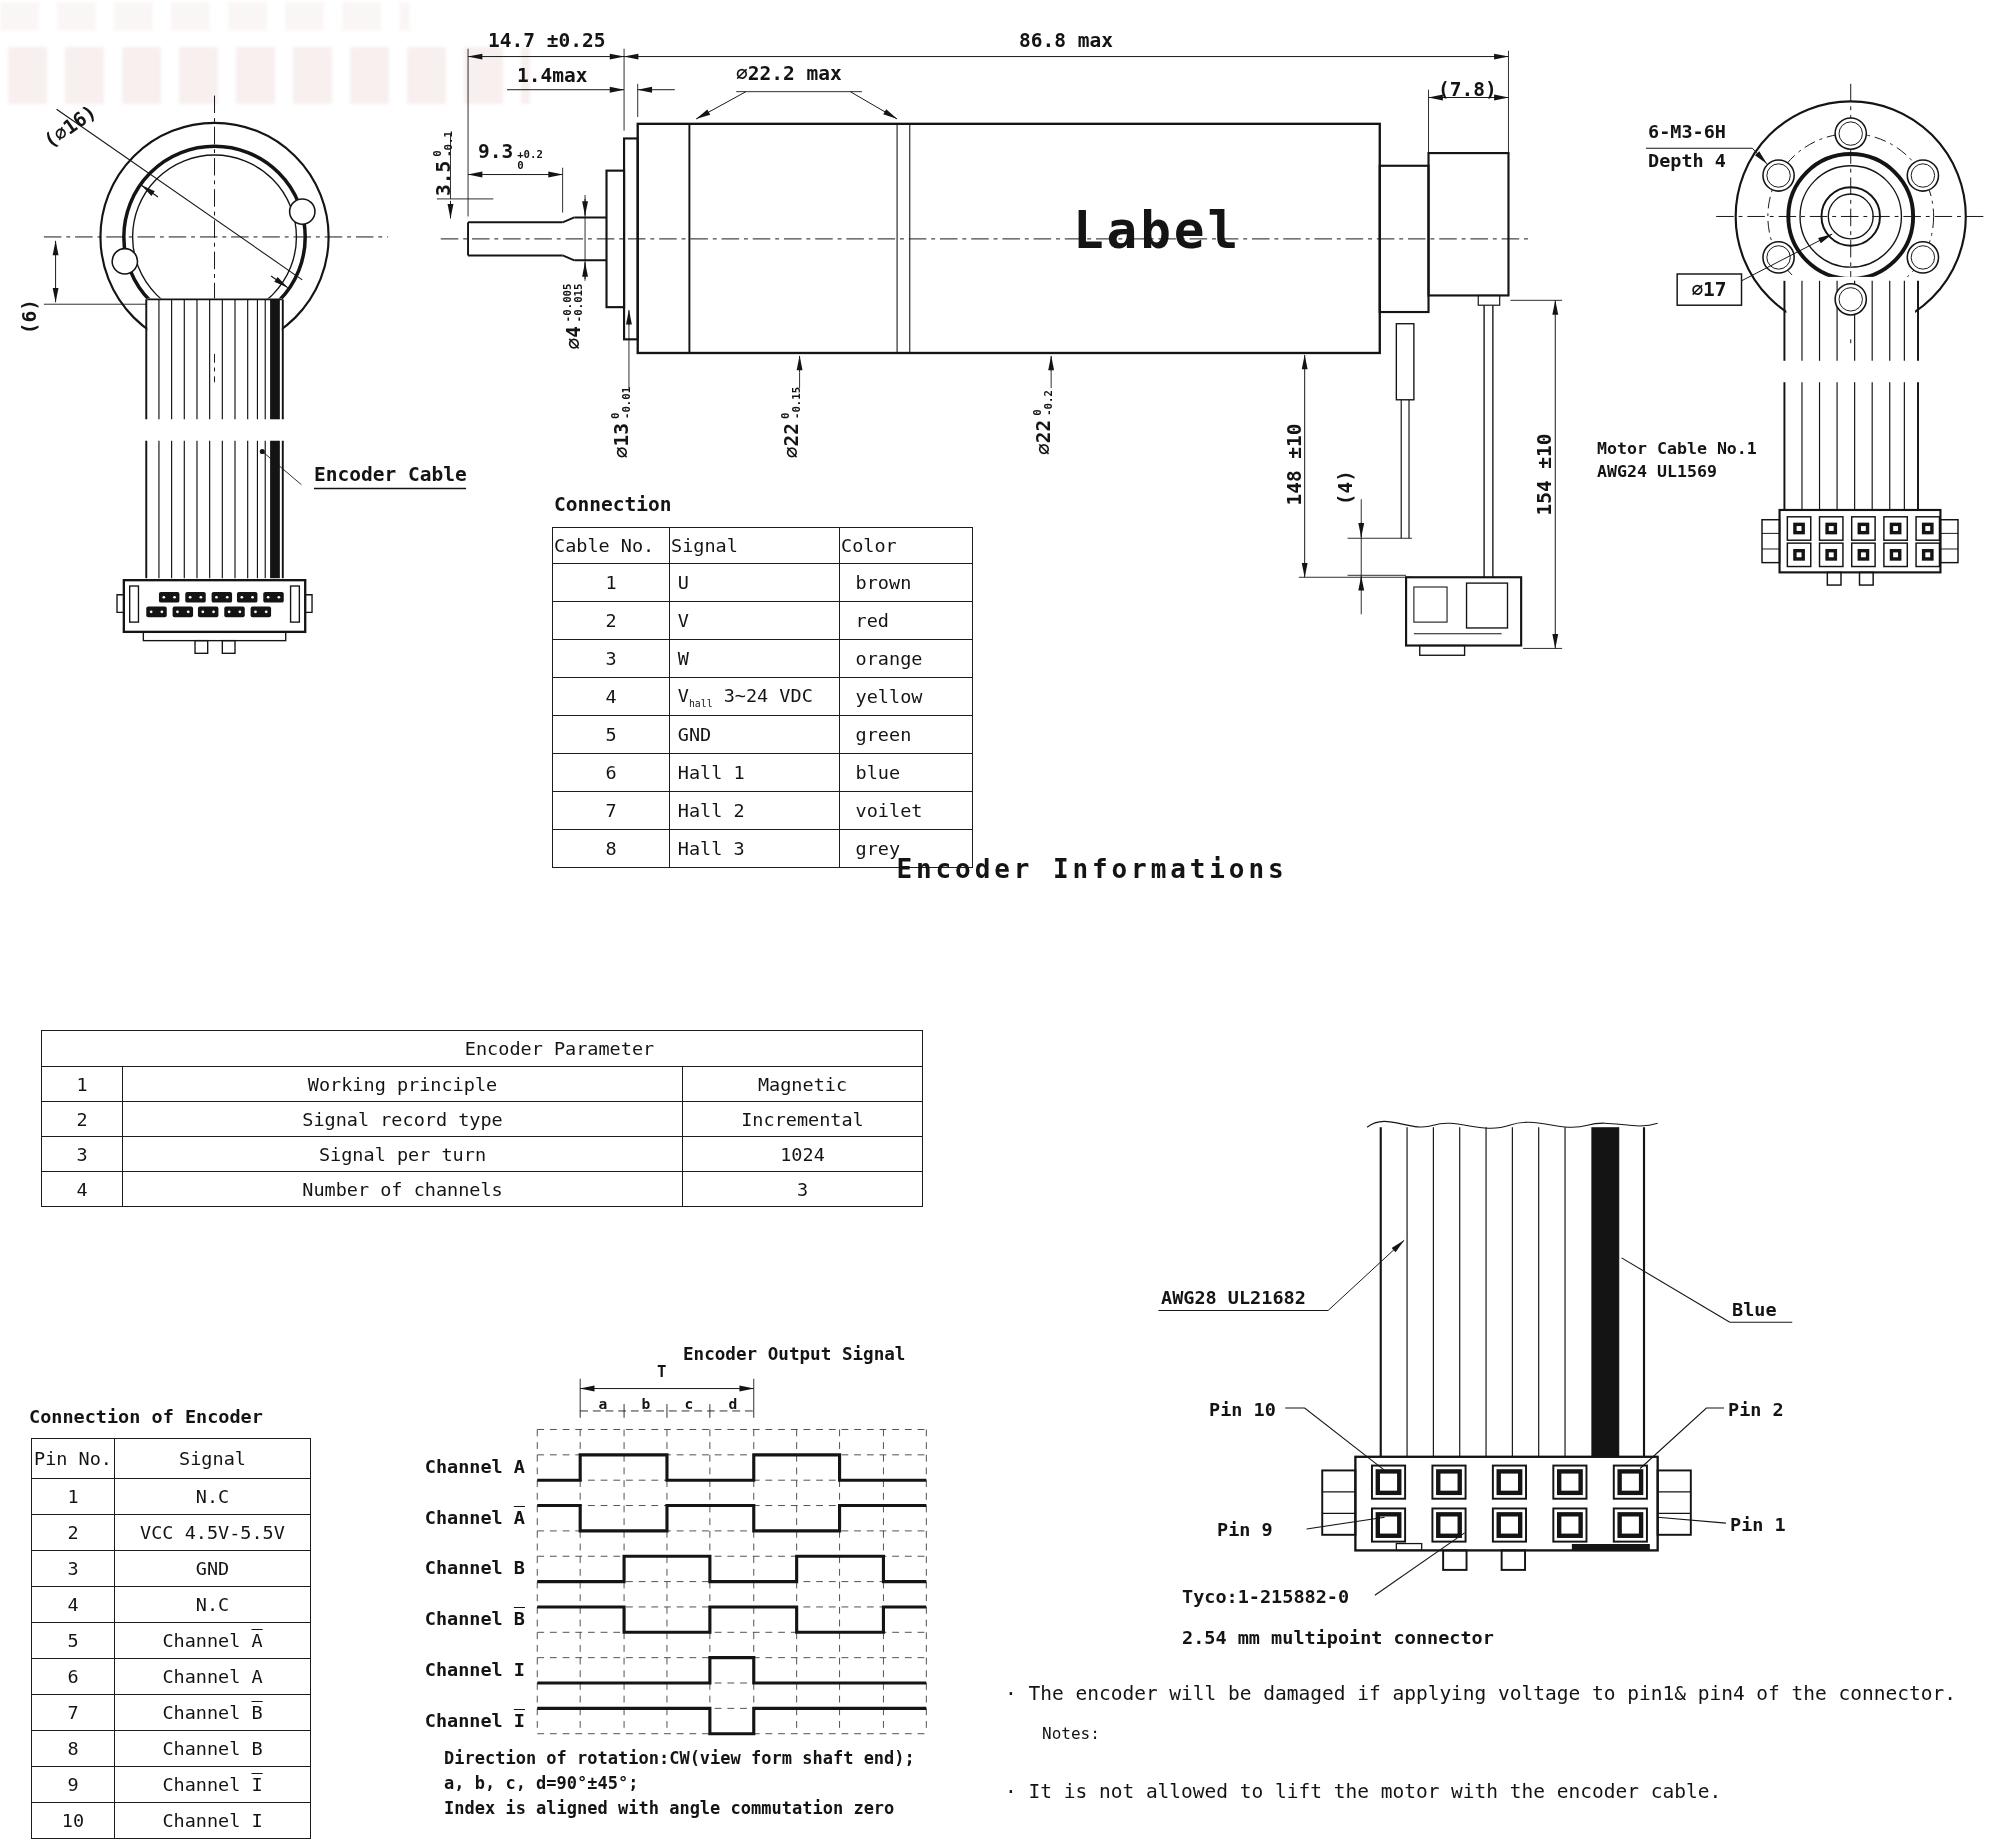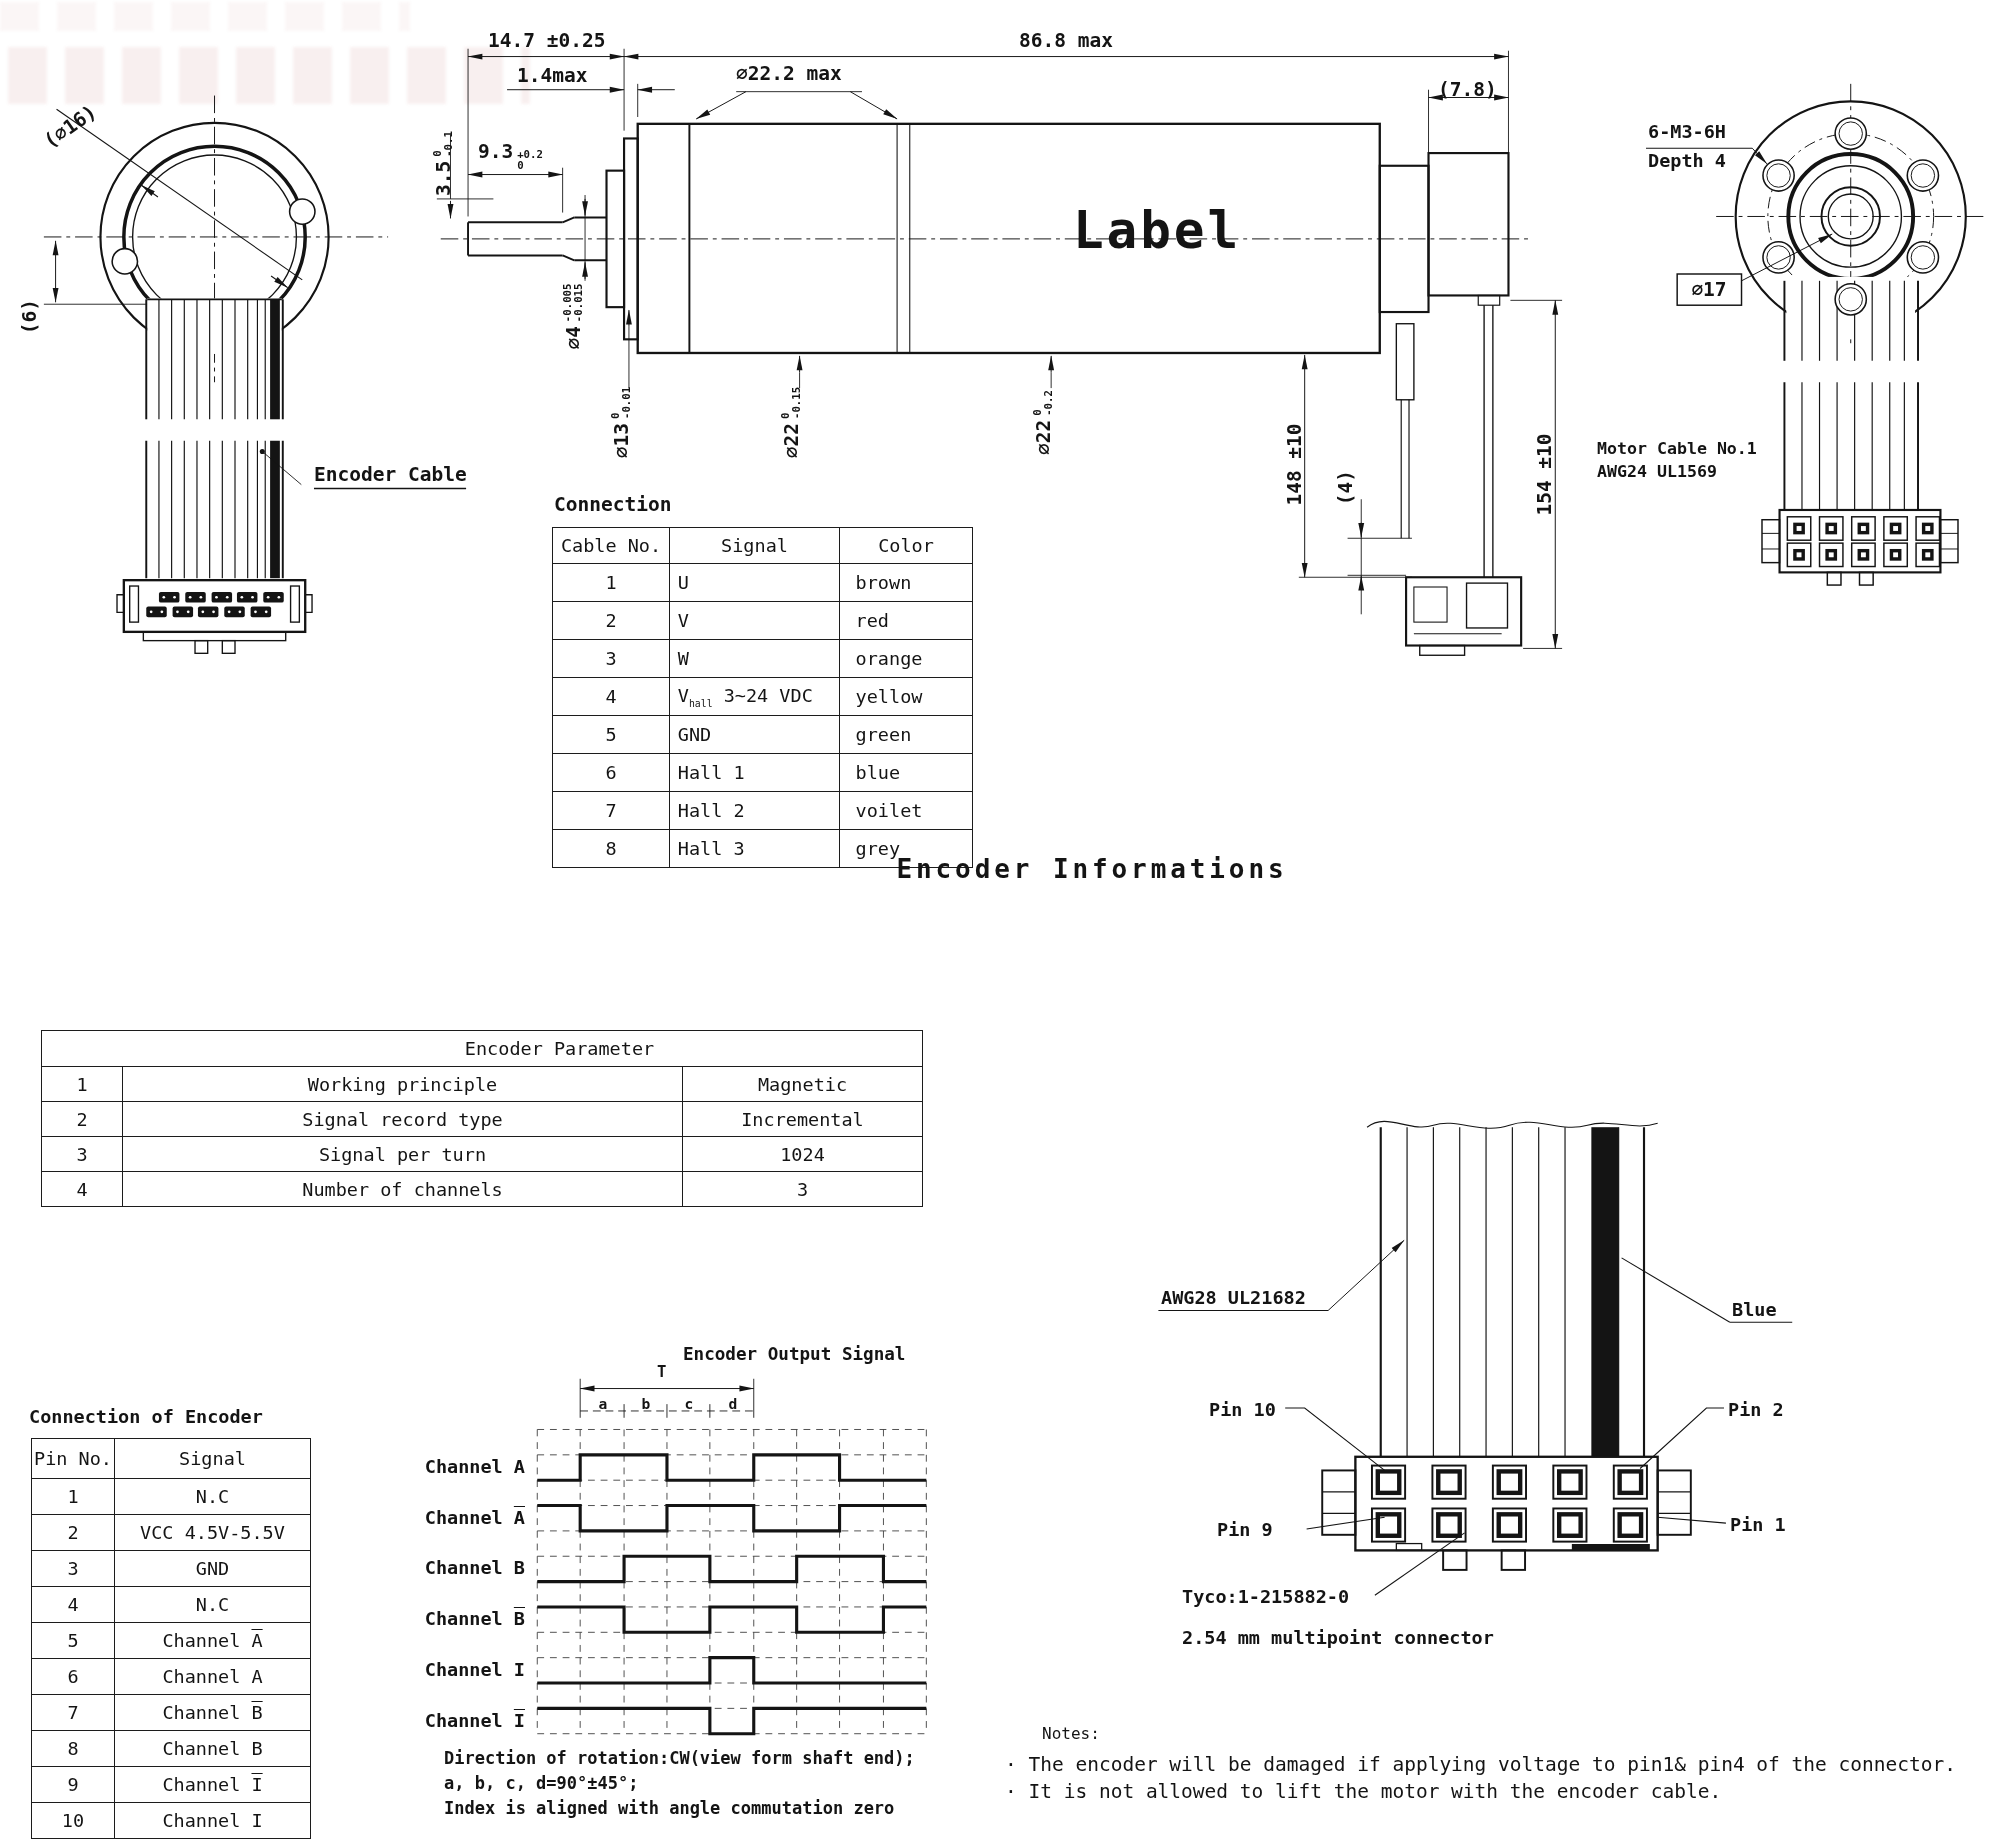--- a/index.html
+++ b/index.html
@@ -15,21 +15,21 @@
   .tol{display:inline-flex;flex-direction:column;justify-content:center;font-size:10.7px;line-height:10.7px;margin-left:3.9px;font-weight:bold}
   .rotbox{display:flex;align-items:center;justify-content:center;transform:rotate(-90deg);transform-origin:center}
   .ov{text-decoration:overline}
   sub{font-size:9.8px}
   table{position:absolute;border-collapse:collapse;table-layout:fixed;font-size:18.5px}
   td,th{border:1.6px solid #1c1c1c;vertical-align:middle;font-weight:normal;overflow:hidden}
   .c{text-align:center}
   .l{text-align:left;padding-left:7.8px}
   .pad{padding-left:15.6px}
   #conn-table td{height:35px}
-  #conn-table th{height:33px;text-align:center}
+  #conn-table th{height:33px;text-align:left}
   #param-table td{height:32px;text-align:center}
   #param-table th{height:33px;text-align:center;padding-left:156px}
   #enc-table td{height:33px;text-align:center}
   #enc-table th{height:37px;text-align:center}
   .wf-label{position:absolute;left:361px;width:164px;text-align:right;font-size:18.5px;font-weight:bold}
   .qtr{position:absolute;top:1395px;width:17.6px;text-align:center;font-size:14.6px;font-weight:bold}
   .wfnote{position:absolute;left:444px;font-size:17px;font-weight:bold}
   .note-item{position:absolute;left:1005px;font-size:19.5px}
   .watermark{position:absolute;filter:blur(1.5px);background:repeating-linear-gradient(90deg,rgba(214,158,158,.20) 0 39px,rgba(0,0,0,0) 39px 57px)}
   .leaderlbl{font-weight:bold;font-size:18.5px}
@@ -668,18 +668,18 @@
   <div class="abs leaderlbl" style="left:1732px;top:1299px">Blue</div>
   <div class="abs leaderlbl" style="left:1209px;top:1399px">Pin 10</div>
   <div class="abs leaderlbl" style="left:1728px;top:1399px">Pin 2</div>
   <div class="abs leaderlbl" style="left:1217px;top:1519px">Pin 9</div>
   <div class="abs leaderlbl" style="left:1730px;top:1514px">Pin 1</div>
   <div class="abs leaderlbl" style="left:1182px;top:1586px">Tyco:1-215882-0</div>
   <div class="abs leaderlbl" style="left:1182px;top:1627px">2.54 mm multipoint connector</div>
 
   <div class="abs" style="left:1042px;top:1724px;font-size:16px">Notes:</div>
   <div id="notes-list">
-      <div class="note-item" style="top: 1753px;">· The encoder will be damaged if applying voltage to pin1&amp; pin4 of the connector.</div>
+      <div class="note-item" style="top: 1682px;">· The encoder will be damaged if applying voltage to pin1&amp; pin4 of the connector.</div>
       <div class="note-item" style="top: 1780px;">· It is not allowed to lift the motor with the encoder cable.</div>
     </div>
 
 </div>
 
 
 </body></html>

